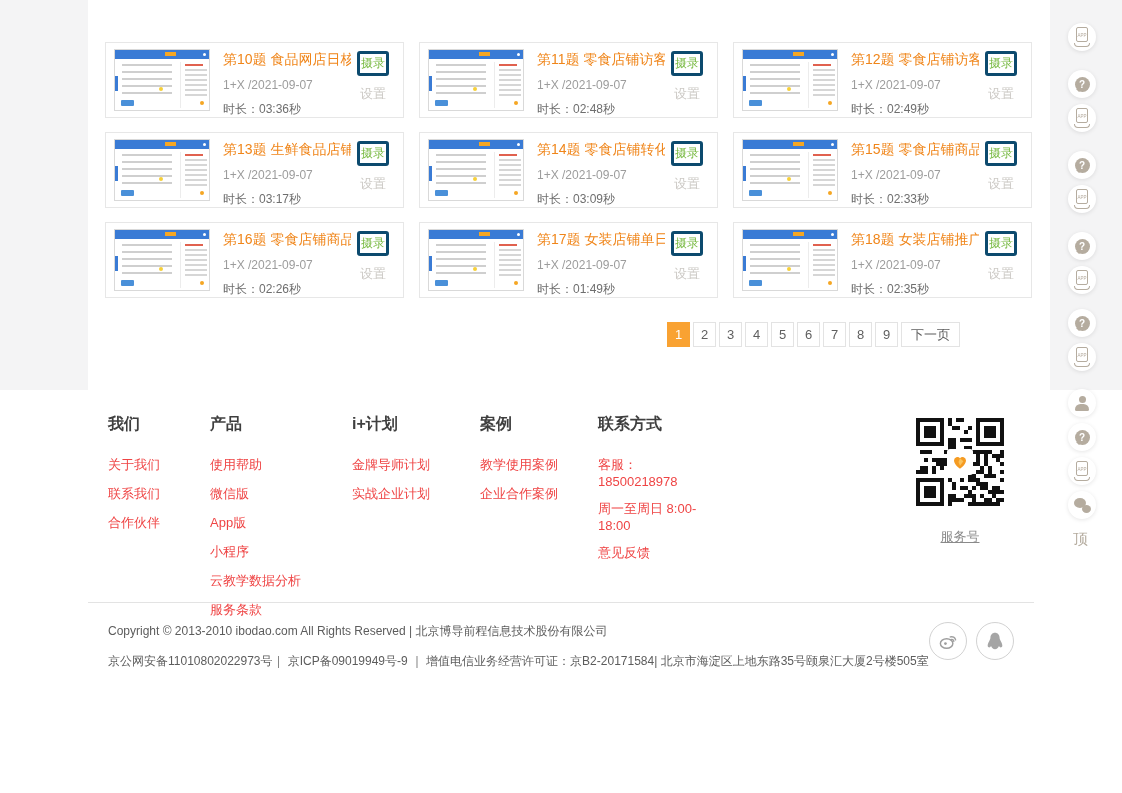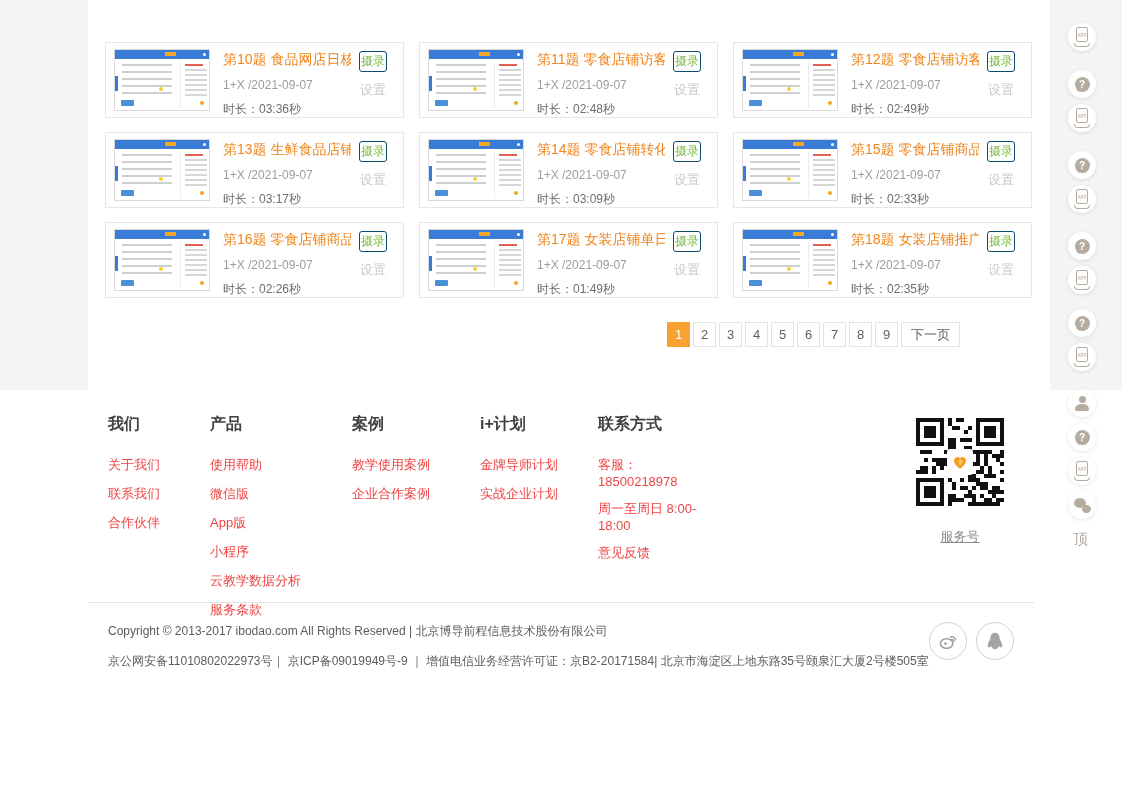--- a/index.html
+++ b/index.html
@@ -26,21 +26,21 @@
   .t-red { width:18px; height:2px; background:#e0614f; margin:1px 0 3px 2px; }
   .t-rlines { width:22px; height:30px; margin-left:2px;
               background:repeating-linear-gradient(to bottom,#d6d6d6 0,#d6d6d6 2px,transparent 2px,transparent 5px); }
   .t-odot { position:absolute; right:3px; bottom:3px; width:4px; height:4px; border-radius:50%; background:#f5a623; }
 
   .card-info { flex:1; min-width:0; padding-top:2px; }
   .card-title { font-size:14px; color:#f08519; white-space:nowrap; overflow:hidden; }
   .card-meta { font-size:12px; color:#9c9c9c; margin-top:9px; }
   .card-duration { font-size:12px; color:#6e6e6e; margin-top:9px; }
   .card-actions { width:44px; flex:none; display:flex; flex-direction:column; align-items:center; padding-top:2px; }
-  .record-btn { background:#fff; border:1px solid #0c4a6e; color:#76b93f; font-size:12px; border-radius:3px;
+  .record-btn { background:#fff; border:3px solid #0c4a6e; color:#76b93f; font-size:12px; border-radius:3px;
                 padding:2px 1px; cursor:pointer; font-family:inherit; line-height:15px; }
   .settings-link { font-size:13px; color:#ccc9c5; margin-top:9px; cursor:pointer; }
 
   
   .pagination { position:absolute; right:90px; top:322px; display:flex; }
   .pg-btn { min-width:23px; height:25px; border:1px solid #e3e3e3; background:#fff; color:#5f5f5f; font-size:13px;
             display:flex; align-items:center; justify-content:center; margin-left:3px; cursor:pointer; }
   .pg-btn.active { background:#f9a232; border-color:#f9a232; color:#fff; }
   .pg-next { padding:0 9px; }
 
@@ -356,28 +356,28 @@
         <div class="fcol">
           <h3>产品</h3>
           <div class="flink">使用帮助</div>
           <div class="flink">微信版</div>
           <div class="flink">App版</div>
           <div class="flink">小程序</div>
           <div class="flink">云教学数据分析</div>
           <div class="flink">服务条款</div>
         </div>
         <div class="fcol">
+          <h3>i+计划</h3>
+          <div class="flink">金牌导师计划</div>
+          <div class="flink">实战企业计划</div>
+        </div>
+        <div class="fcol">
           <h3>案例</h3>
           <div class="flink">教学使用案例</div>
           <div class="flink">企业合作案例</div>
-        </div>
-        <div class="fcol">
-          <h3>i+计划</h3>
-          <div class="flink">金牌导师计划</div>
-          <div class="flink">实战企业计划</div>
         </div>
         <div class="fcol">
           <h3>联系方式</h3>
           <div class="flink static">客服：18500218978</div>
           <div class="flink static">周一至周日 8:00-18:00</div>
           <div class="flink">意见反馈</div>
         </div>
       </div>
 
     <div class="qr-block">
@@ -516,21 +516,21 @@
             <path d="M12 7l4.5 4-4.5 6-2-5z" fill="#fbc863" opacity="0.9"></path>
           </svg>
         </div>
       </div>
       <div class="qr-label">服务号</div>
     </div>
 
     <div class="footer-divider"></div>
 
     <div class="copyright">
-      <div>Copyright © 2013-2017 ibodao.com All Rights Reserved | 北京博导前程信息技术股份有限公司</div>
+      <div>Copyright © 2013-2010 ibodao.com All Rights Reserved | 北京博导前程信息技术股份有限公司</div>
       <div>京公网安备11010802022973号｜ 京ICP备09019949号-9 ｜ 增值电信业务经营许可证：京B2-20171584| 北京市海淀区上地东路35号颐泉汇大厦2号楼505室</div>
     </div>
 
     <div class="social">
       <div class="soc-circle">
         <svg viewBox="0 0 24 24" width="22" height="22">
           <ellipse cx="10.5" cy="14.8" rx="6.8" ry="5.2" fill="none" stroke="#9e9e9e" stroke-width="1.6"></ellipse>
           <circle cx="9.2" cy="14.8" r="1.5" fill="#9e9e9e"></circle>
           <path d="M14.5 7.6c2.7-.9 5.2.6 5.8 3.1" fill="none" stroke="#9e9e9e" stroke-width="1.5" stroke-linecap="round"></path>
           <path d="M15 10.4c1.5-.5 3 .4 3.4 1.9" fill="none" stroke="#9e9e9e" stroke-width="1.5" stroke-linecap="round"></path>

